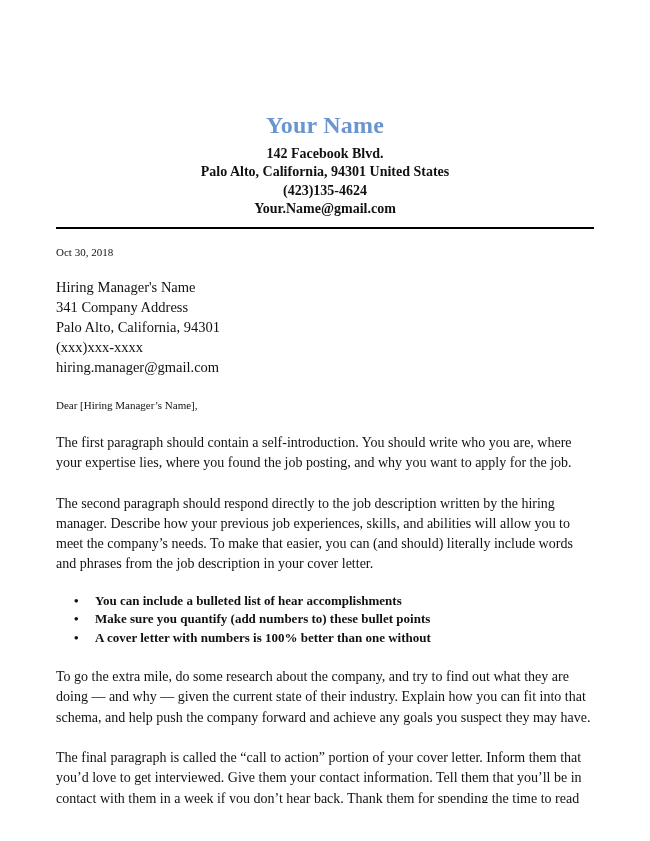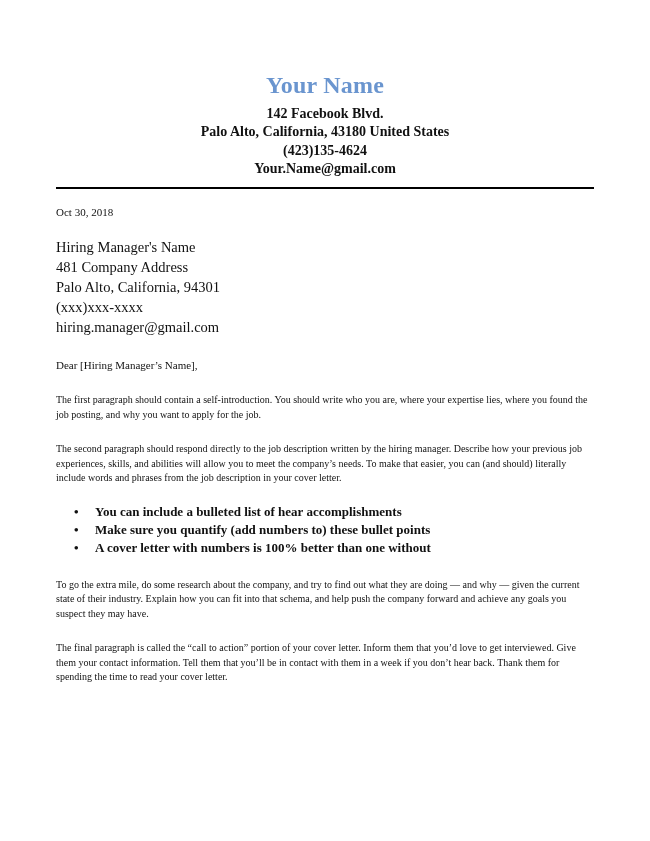--- a/index.html
+++ b/index.html
@@ -16,20 +16,21 @@
   }
 
   .page {
     position: relative;
     width: 650px;
     height: 763px;
     background: #ffffff;
     box-sizing: border-box;
     padding: 8px;
     overflow: hidden;
+    margin-top: 40px;
   }
 
   .content {
     position: absolute;
     left: 56px;
     top: 0;
     width: 538px;
   }
 
   
@@ -77,21 +78,21 @@
   .recipient div { white-space: pre; }
 
   .salutation {
     margin-top: 20px;
     font-size: 11px;
     line-height: 1.4;
   }
 
   .para {
     margin-top: 20px;
-    font-size: 10px;
+    font-size: 14px;
     line-height: 1.45;
     text-align: left;
   }
 
   
   .bullets {
     margin: 17px 0 0 0;
     padding: 0;
     list-style: none;
   }
@@ -113,32 +114,32 @@
 </style>
 </head>
 <body>
 
 <div class="page">
   <div class="content">
 
     <div class="letterhead">
       <div class="letterhead-name">Your Name</div>
       <div class="letterhead-line">142 Facebook Blvd.</div>
-      <div class="letterhead-line">Palo Alto, California, 43180 United States</div>
+      <div class="letterhead-line">Palo Alto, California, 94301 United States</div>
       <div class="letterhead-line">(423)135-4624</div>
       <div class="letterhead-line">Your.Name@gmail.com</div>
     </div>
 
     <hr class="rule">
 
     <div class="date">Oct 30, 2018</div>
 
     <div class="recipient">
       <div>Hiring Manager's Name</div>
-      <div>481 Company Address</div>
+      <div>341 Company Address</div>
       <div>Palo Alto, California, 94301</div>
       <div>(xxx)xxx-xxxx</div>
       <div>hiring.manager@gmail.com</div>
     </div>
 
     <div class="salutation">Dear [Hiring Manager’s Name],</div>
 
     <div class="para">The first paragraph should contain a self-introduction. You should write who you are, where your expertise lies, where you found the job posting, and why you want to apply for the job.</div>
 
     <div class="para">The second paragraph should respond directly to the job description written by the hiring manager. Describe how your previous job experiences, skills, and abilities will allow you to meet the company’s needs. To make that easier, you can (and should) literally include words and phrases from the job description in your cover letter.</div>

